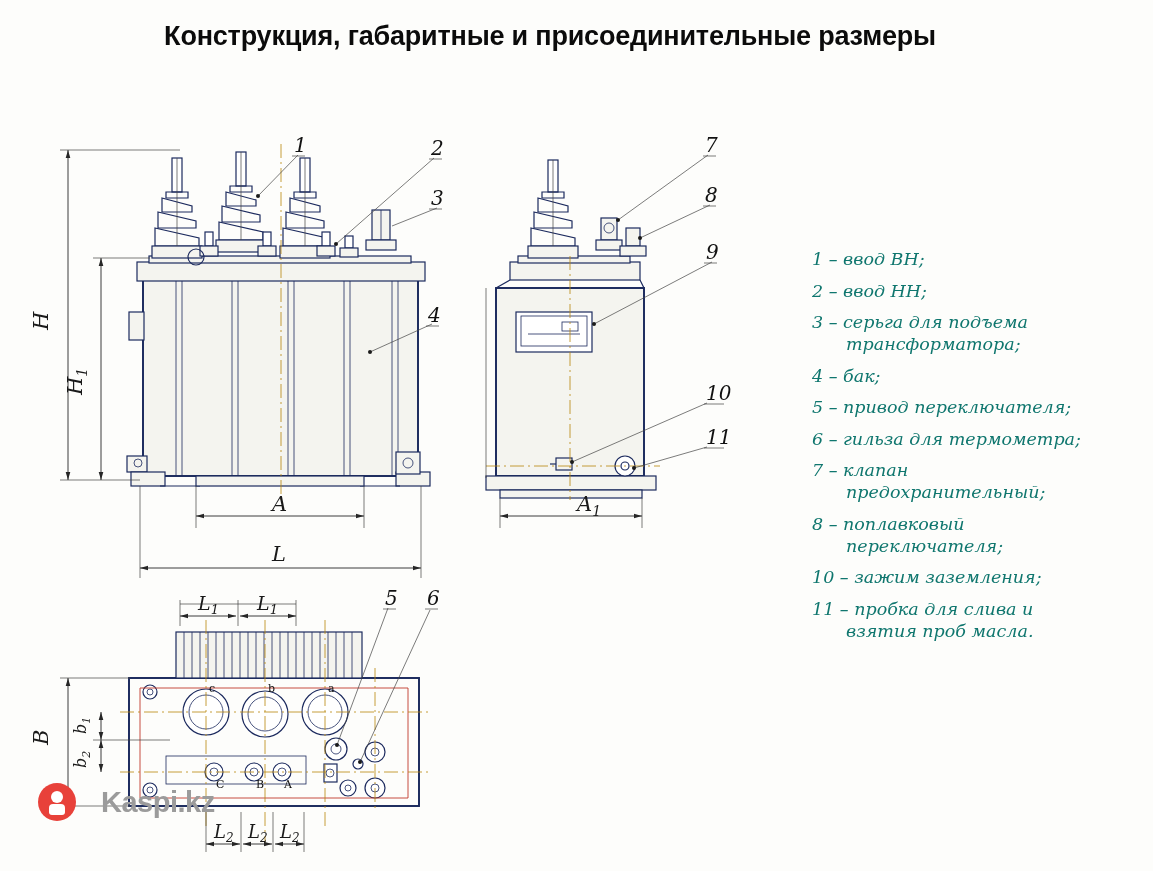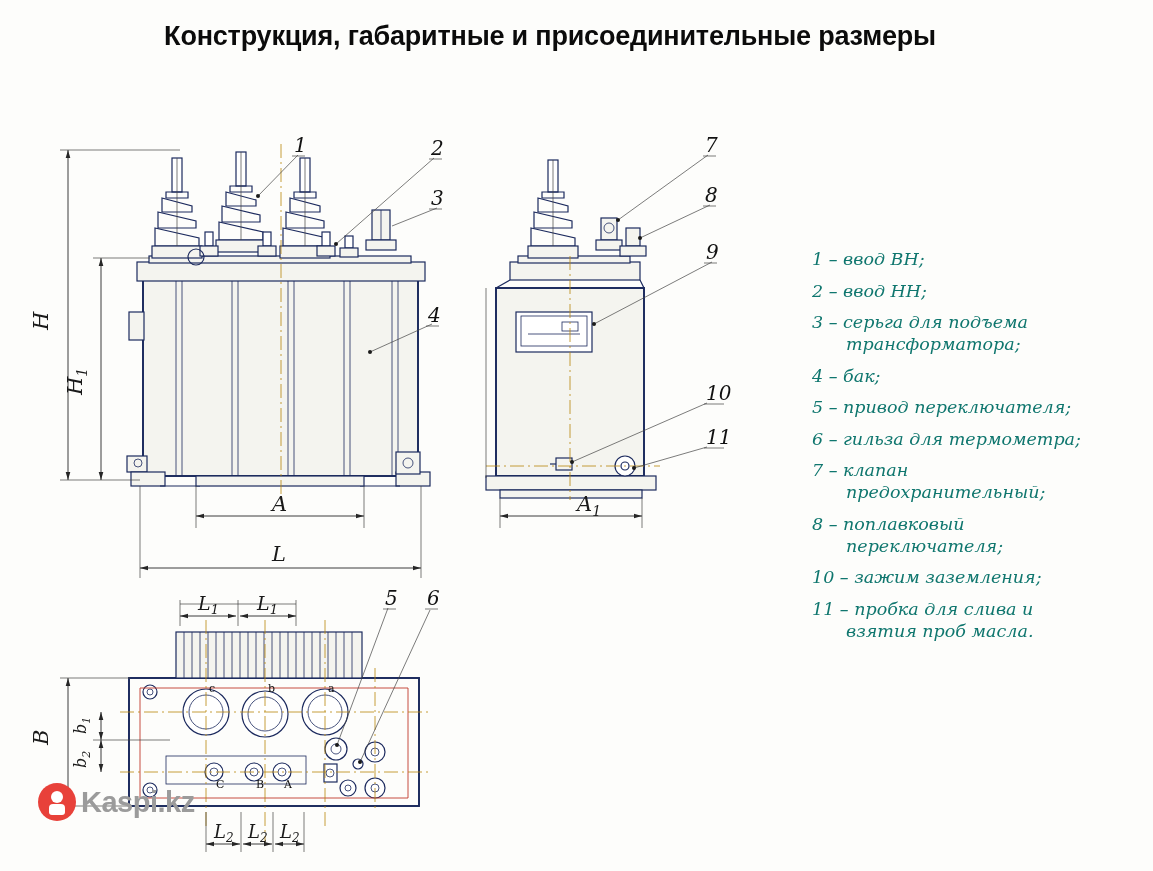--- a/index.html
+++ b/index.html
@@ -64,21 +64,21 @@
     height: 871px;
   }
 
   
   .watermark {
     position: absolute;
     left: 38px;
     top: 783px;
     display: flex;
     align-items: center;
-    gap: 5px;
+    gap: 25px;
   }
   .watermark .wm-logo {
     width: 38px; height: 38px;
     border-radius: 50%;
     background: #e8413a;
     position: relative;
   }
   .watermark .wm-logo::before {
     content: "";
     position: absolute;

